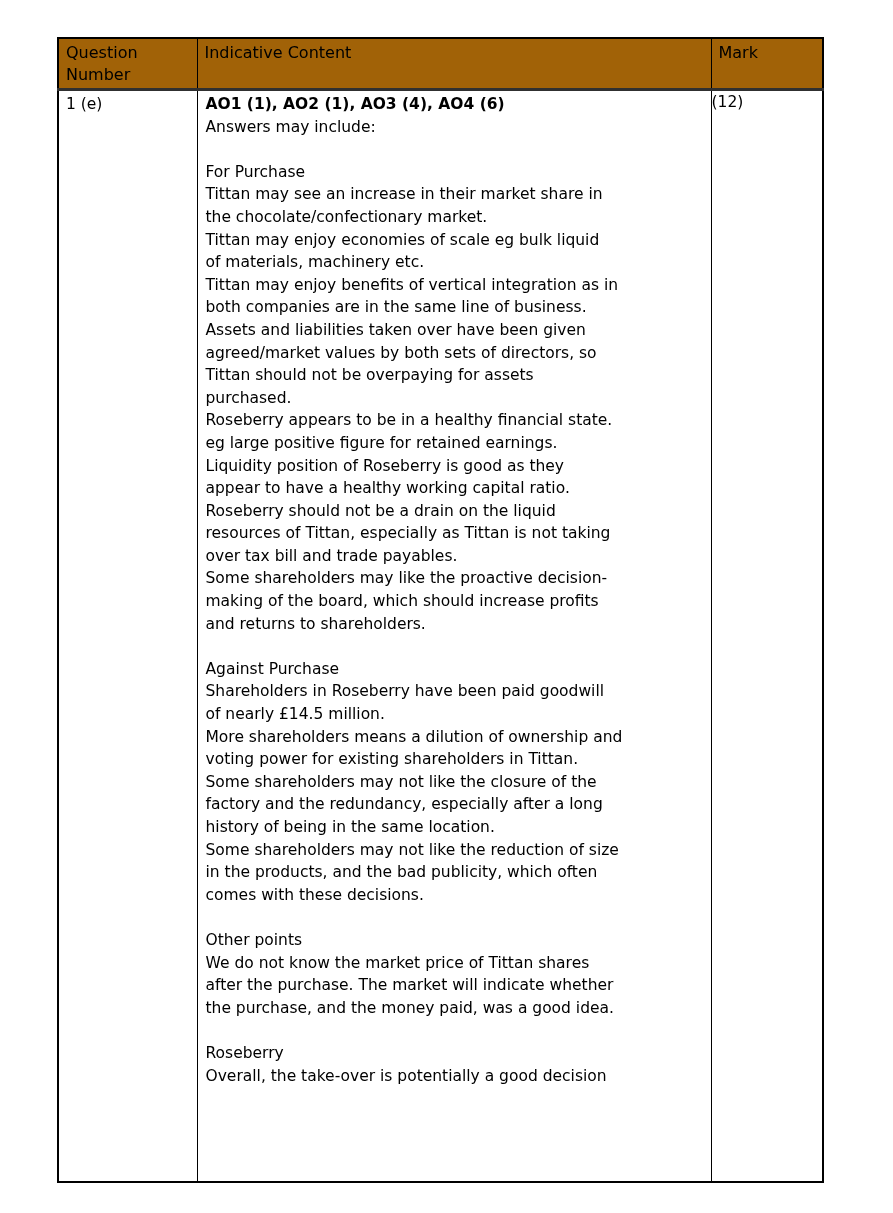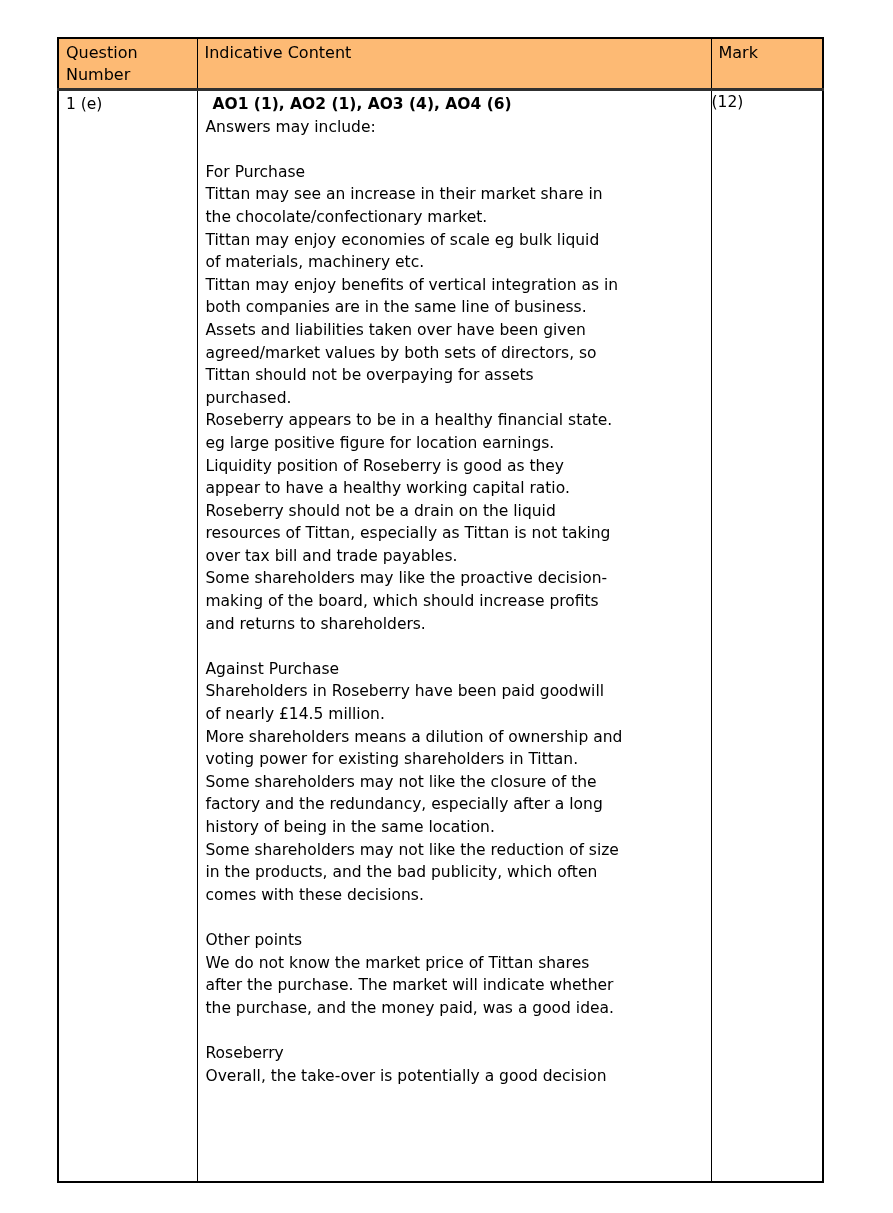--- a/index.html
+++ b/index.html
@@ -26,21 +26,21 @@
     border: 2px solid #000000;
   }
   table.ms-table th,
   table.ms-table td {
     border: 1px solid #000000;
     box-sizing: border-box;
     vertical-align: top;
     text-align: left;
   }
   table.ms-table th {
-    background: #fdba74;
+    background: #a16207;
     font-weight: normal;
     font-size: 16px;
     line-height: 22px;
     padding: 3px 6px 2px 7px;
     height: 48px;
     border-bottom: 3px solid #303030;
   }
   td.qnum-cell {
     font-size: 15.5px;
     line-height: 22.6px;
@@ -52,21 +52,21 @@
     line-height: 22.6px;
     padding: 2px 8px 0 8px;
   }
   td.mark-cell {
     vertical-align: bottom;
     font-size: 15.5px;
     line-height: 22.6px;
     padding: 0 2px 1px 0;
   }
   .line { white-space: nowrap; }
-  .ao-line { font-weight: bold; margin-left: 7px; }
+  .ao-line { font-weight: bold; }
   .heading { }
   .blank-line { height: 22.6px; }
 </style>
 </head>
 <body>
 
 <div class="table-wrap">
   <table class="ms-table">
     <colgroup>
       <col style="width:139px">
@@ -91,21 +91,21 @@
               <div class="line">the chocolate/confectionary market.</div>
               <div class="line">Tittan may enjoy economies of scale eg bulk liquid</div>
               <div class="line">of materials, machinery etc.</div>
               <div class="line">Tittan may enjoy benefits of vertical integration as in</div>
               <div class="line">both companies are in the same line of business.</div>
               <div class="line">Assets and liabilities taken over have been given</div>
               <div class="line">agreed/market values by both sets of directors, so</div>
               <div class="line">Tittan should not be overpaying for assets</div>
               <div class="line">purchased.</div>
               <div class="line">Roseberry appears to be in a healthy financial state.</div>
-              <div class="line">eg large positive figure for location earnings.</div>
+              <div class="line">eg large positive figure for retained earnings.</div>
               <div class="line">Liquidity position of Roseberry is good as they</div>
               <div class="line">appear to have a healthy working capital ratio.</div>
               <div class="line">Roseberry should not be a drain on the liquid</div>
               <div class="line">resources of Tittan, especially as Tittan is not taking</div>
               <div class="line">over tax bill and trade payables.</div>
               <div class="line">Some shareholders may like the proactive decision-</div>
               <div class="line">making of the board, which should increase profits</div>
               <div class="line">and returns to shareholders.</div>
               <div class="blank-line"></div>
               <div class="line heading">Against Purchase</div>

